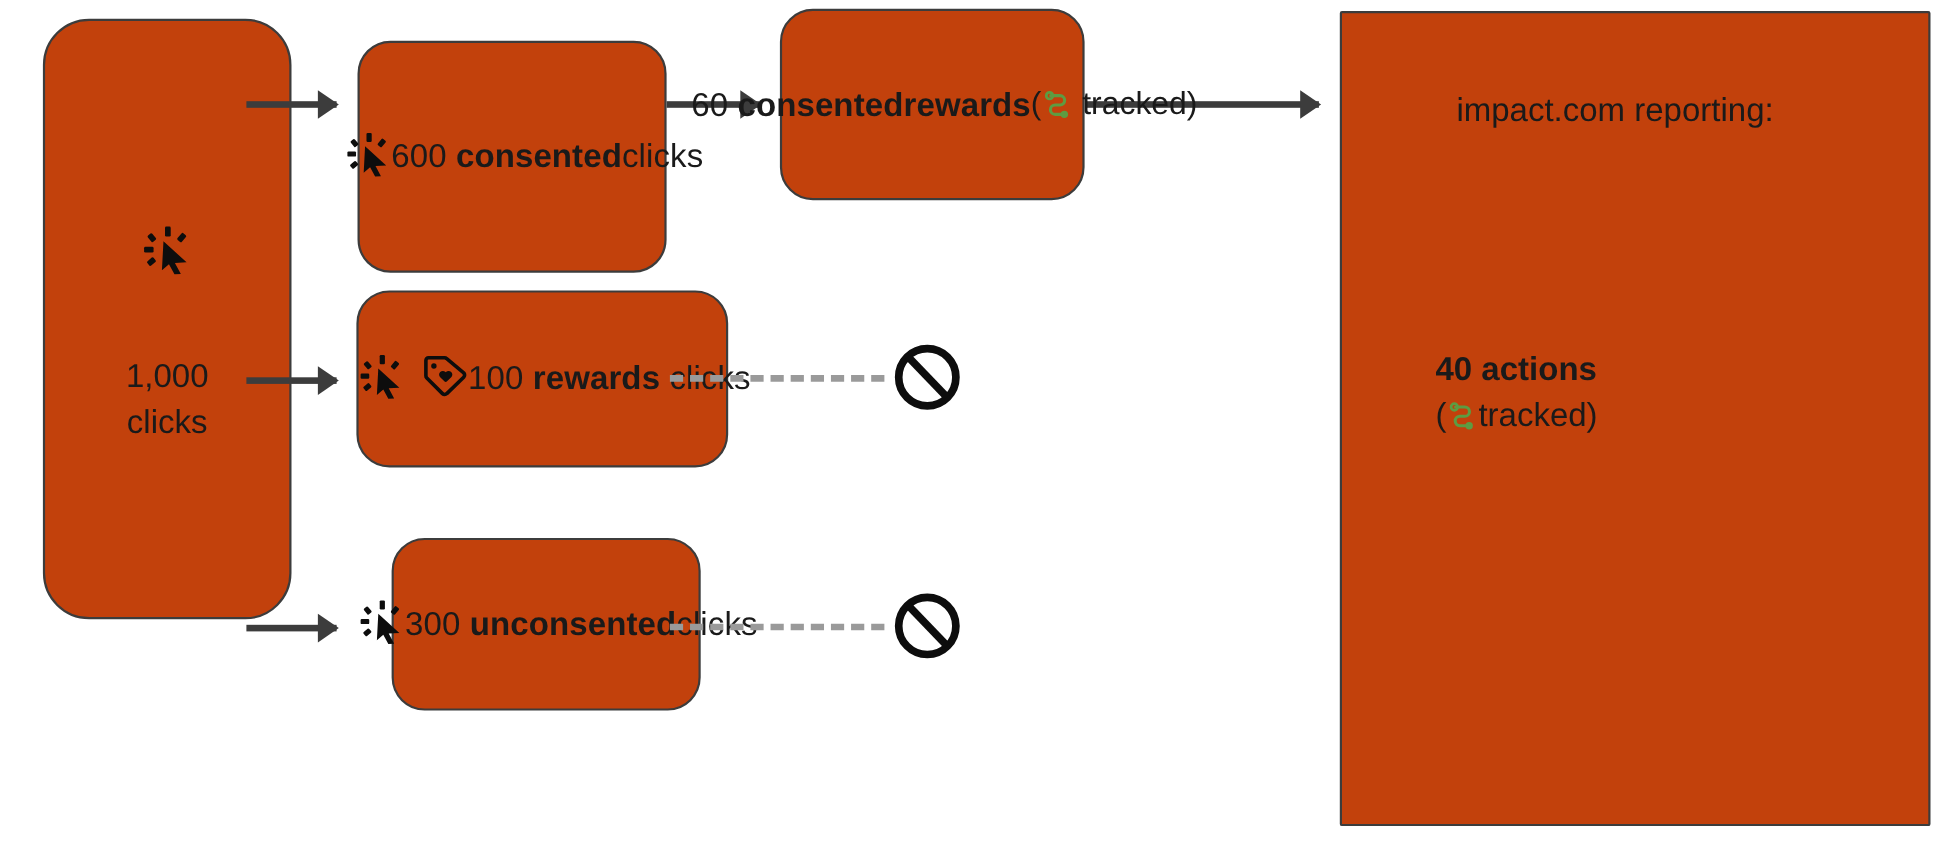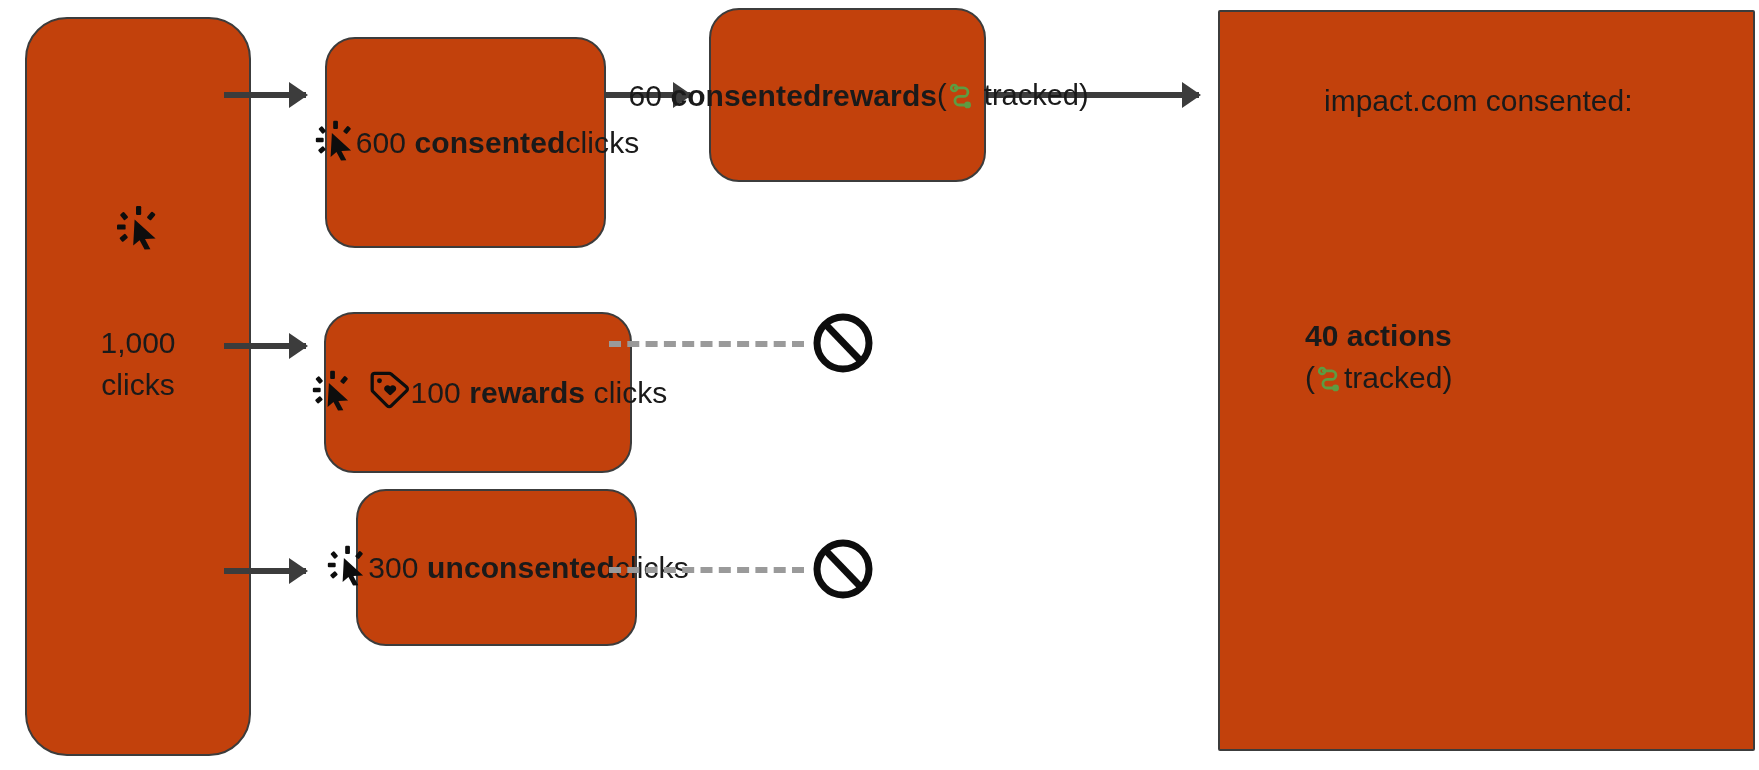--- a/index.html
+++ b/index.html
@@ -23,36 +23,36 @@
     background:#c2410c;
     border:2px solid #3c3c3c;
     display:flex;
     align-items:center;
     justify-content:center;
     padding-left:22px;
   }
   .rbox{ border-radius:30px; }
 
   .src-box{
-    left:25px; top:17px; width:226px; height:739px;
+    left:39px; top:17px; width:226px; height:546px;
     border-radius:42px;
     justify-content:flex-start;
   }
 
   .panel{
     left:1218px; top:10px; width:537px; height:741px;
     border:2px solid #3c3c3c;
     border-radius:2px;
     align-items:flex-start;
     justify-content:flex-start;
   }
 
   .b-consented{ left:325px; top:17px;  width:281px; height:211px;margin-top:20px; }
   .b-actions  { left:709px; top:8px;   width:277px; height:174px; }
-  .b-rewards  { left:324px; top:264px; width:308px; height:161px;margin-top:48px; }
+  .b-rewards  { left:324px; top:264px; width:338px; height:161px; }
   .b-unconsent{ left:324px; top:489px; width:281px; height:157px;margin-left:32px; }
 
   
   .line{
     font-size:30px;
     line-height:41px;
     text-align:center;
     white-space:nowrap;
     font-weight:400;
     letter-spacing:0.1px;
@@ -234,21 +234,21 @@
     </svg>
   </div>
   <div class="blocked blk2">
     <svg width="62" height="62" viewBox="0 0 62 62">
       <circle cx="31" cy="31" r="26" fill="none" stroke="#0d0d0d" stroke-width="7"></circle>
       <line x1="13.6" y1="12.4" x2="48.8" y2="49.0" stroke="#0d0d0d" stroke-width="7"></line>
     </svg>
   </div>
 
   <div class="box panel">
-    <div class="panel-title">impact.com consented:</div>
+    <div class="panel-title">impact.com reporting:</div>
     <div class="panel-result">
       <span class="big">40 actions</span>
       <span class="sub"><span>(</span><span style="display:inline-block;vertical-align:-5px;">
           <svg width="29" height="29" viewBox="0 0 30 30">
             <g fill="none" stroke="#5d9c42" stroke-width="2.9" stroke-linecap="round" stroke-linejoin="round">
               <path d="M8.5 7.2 H17.2 a4.4 4.4 0 0 1 0 8.8 H12.6 a4.4 4.4 0 0 0 0 8.8 H20.2"></path>
             </g>
             <circle cx="7.4" cy="7.2" r="3.1" fill="none" stroke="#5d9c42" stroke-width="2.6"></circle>
             <circle cx="21.3" cy="24.8" r="3.5" fill="#5d9c42"></circle>
           </svg>

